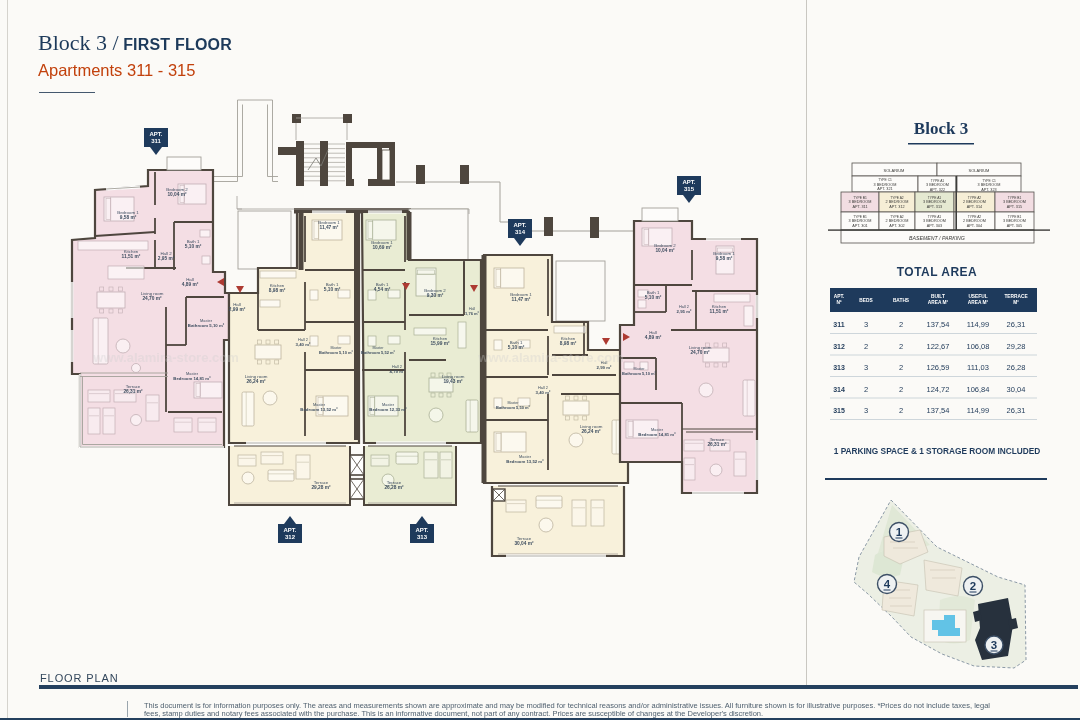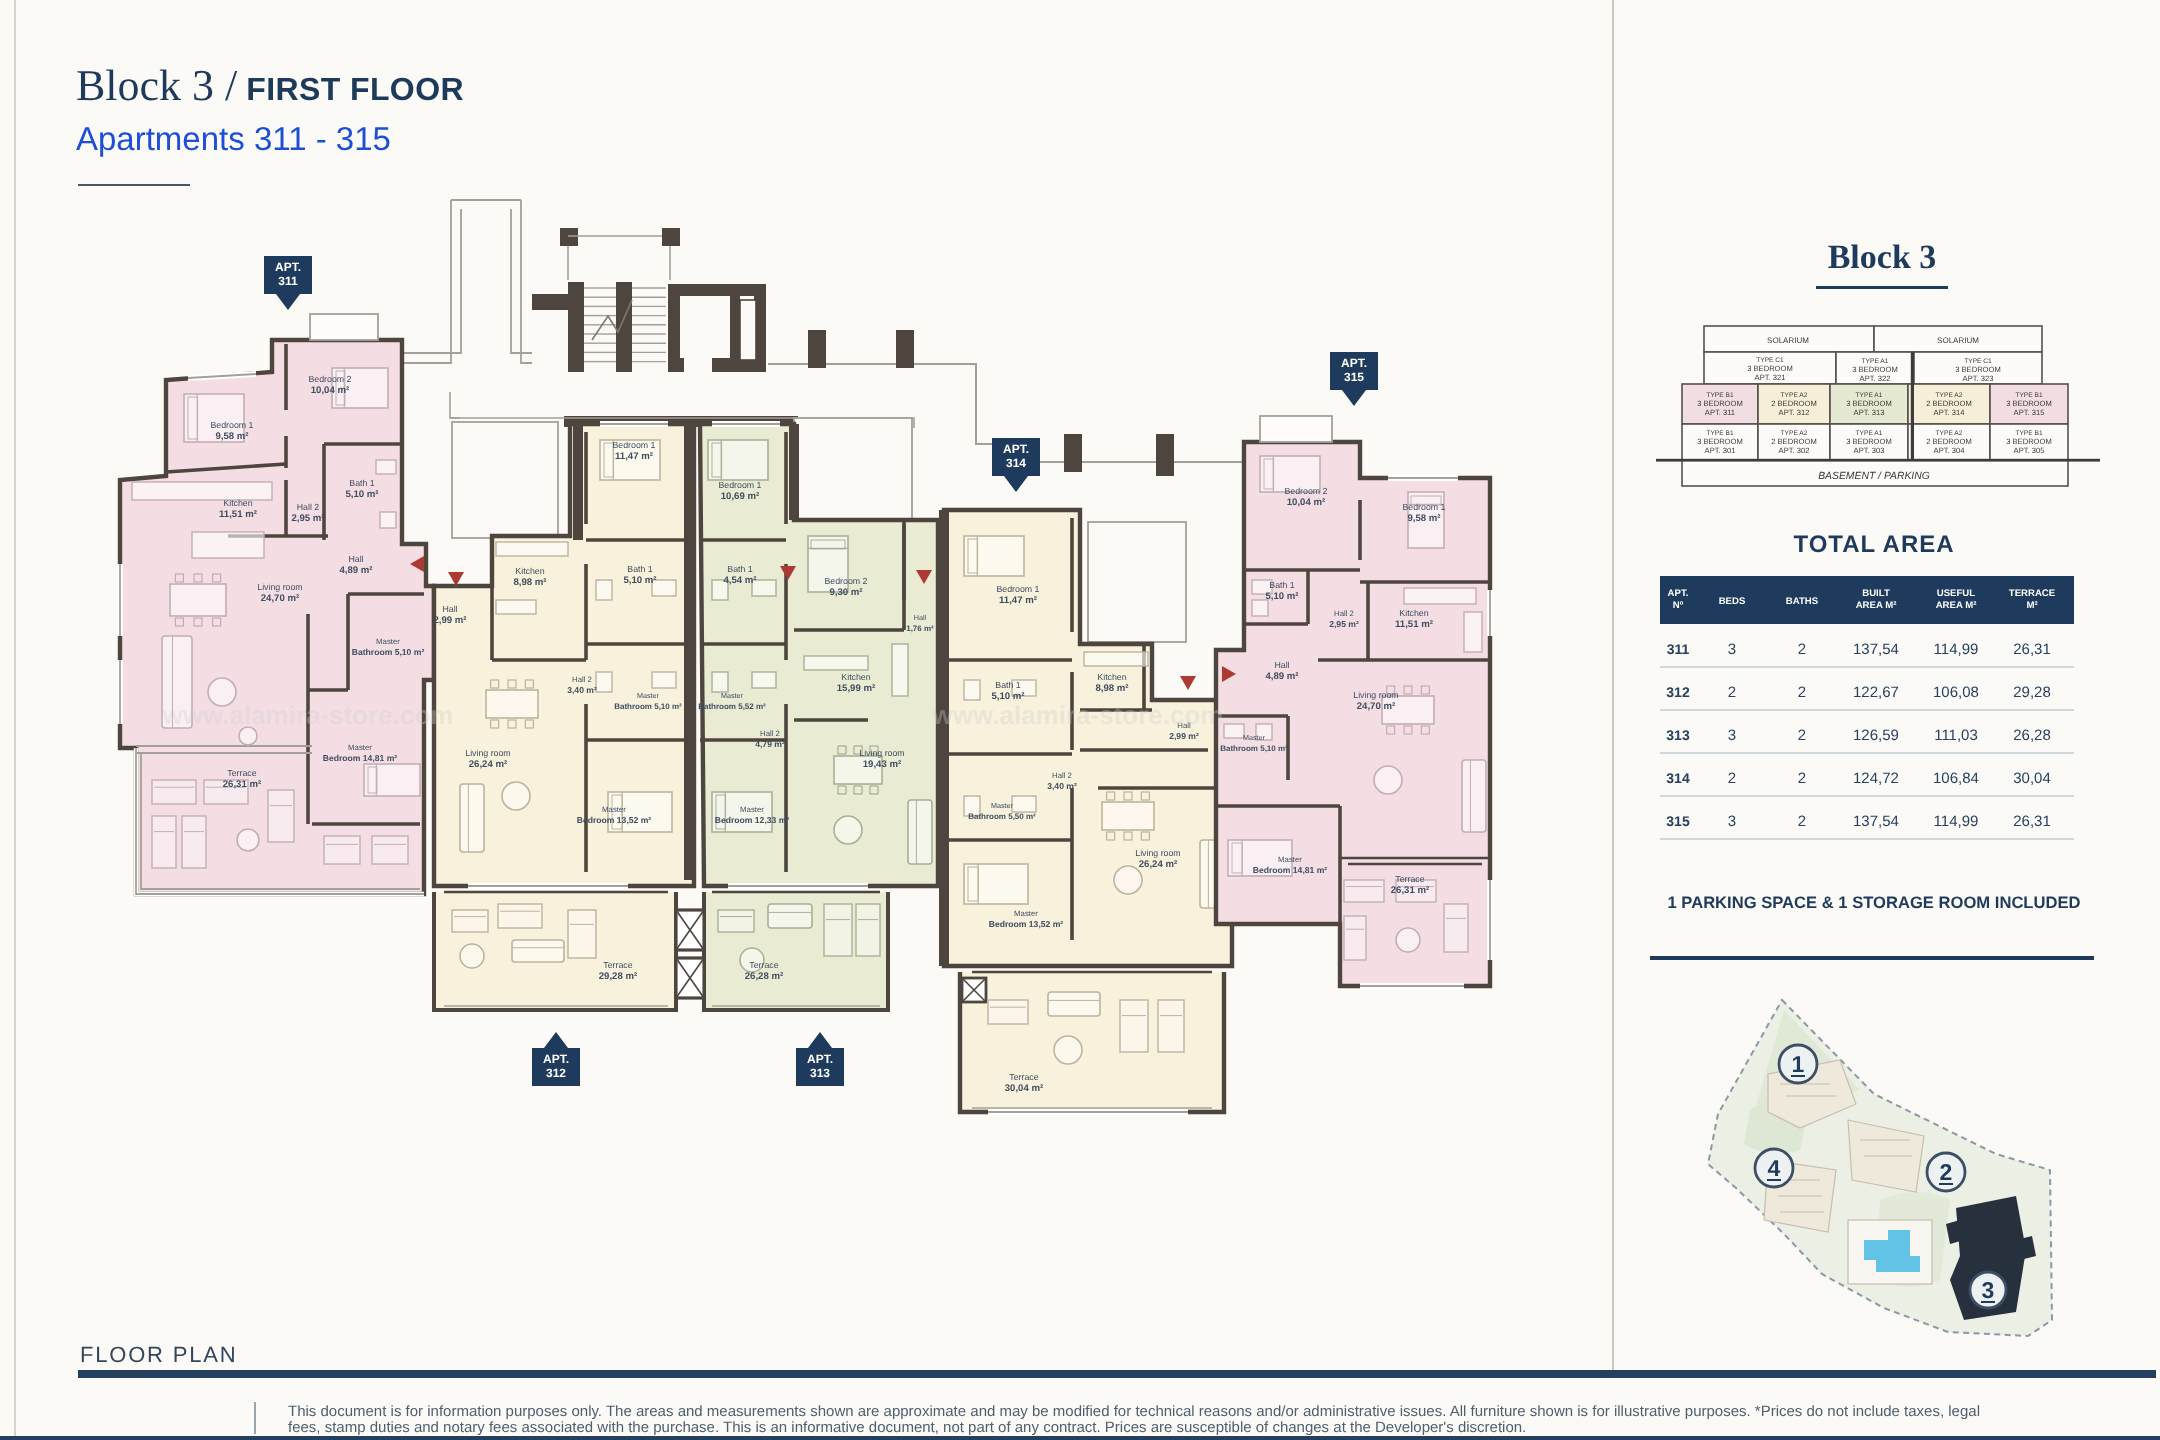--- a/index.html
+++ b/index.html
@@ -8,25 +8,25 @@
 </style>
 </head>
 <body>
 
 <div class="abs" style="left:7px;top:0;width:1px;height:720px;background:#d5d3cd;"></div>
 
 <div class="abs" style="left:806px;top:0;width:1px;height:685px;background:#c9c7c1;"></div>
 
 <div class="abs" style="left:38px;top:30px;color:#1d3a5a;white-space:nowrap;"><span style="font-family:'Liberation Serif',serif;font-weight:normal;font-size:22px;">Block 3 /</span> <span style="font-weight:bold;font-size:16px;letter-spacing:0.2px;">FIRST FLOOR</span></div>
 
-<div class="abs" style="left:38px;top:61px;font-size:16.5px;color:#1d4ed8;">Apartments 311 - 315</div>
+<div class="abs" style="left:38px;top:61px;font-size:16.5px;color:#c2410c;">Apartments 311 - 315</div>
 
 <div class="abs" style="left:39px;top:92px;width:56px;height:1.2px;background:#44586e;"></div>
 
-<div class="abs" style="left:4px;top:0;">
+<div class="abs" style="left:16px;top:0;">
 <svg id="plan" width="810" height="680" viewBox="0 0 810 680" xmlns="http://www.w3.org/2000/svg">
 
 <g stroke="#a3a099" stroke-width="0.9" fill="none">
         <path d="M221.5,100 H256.5"></path>
         <path d="M221.5,100 V181.5 H185"></path>
         <path d="M226.5,104.5 V176.5 H185"></path>
         <path d="M251.5,104.5 V176.5 H262"></path>
         <path d="M256.5,100 V181.5 H262"></path>
       </g>
 

